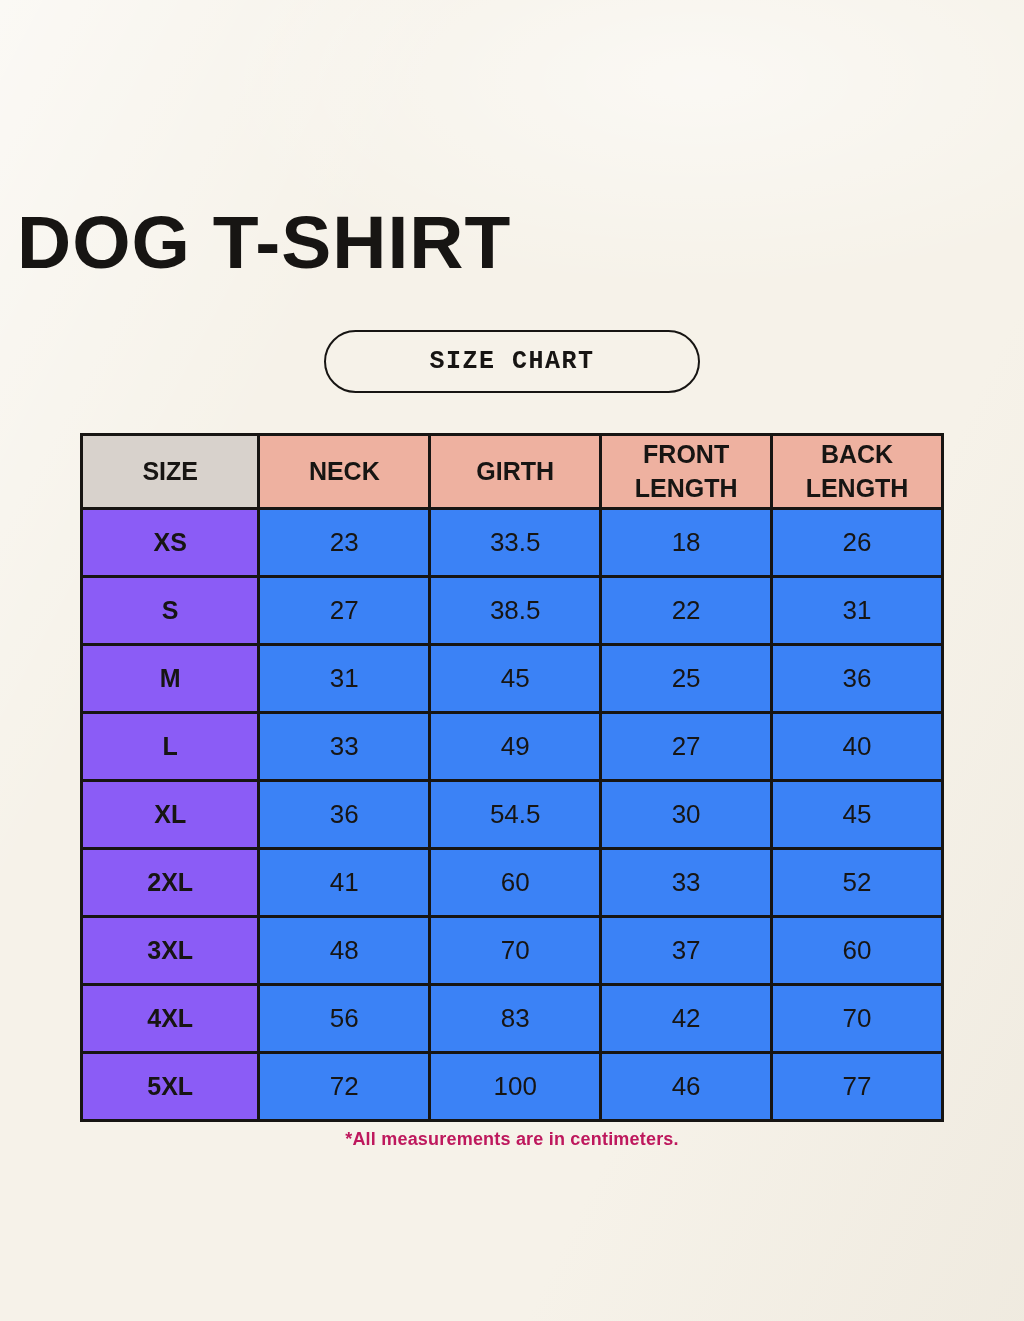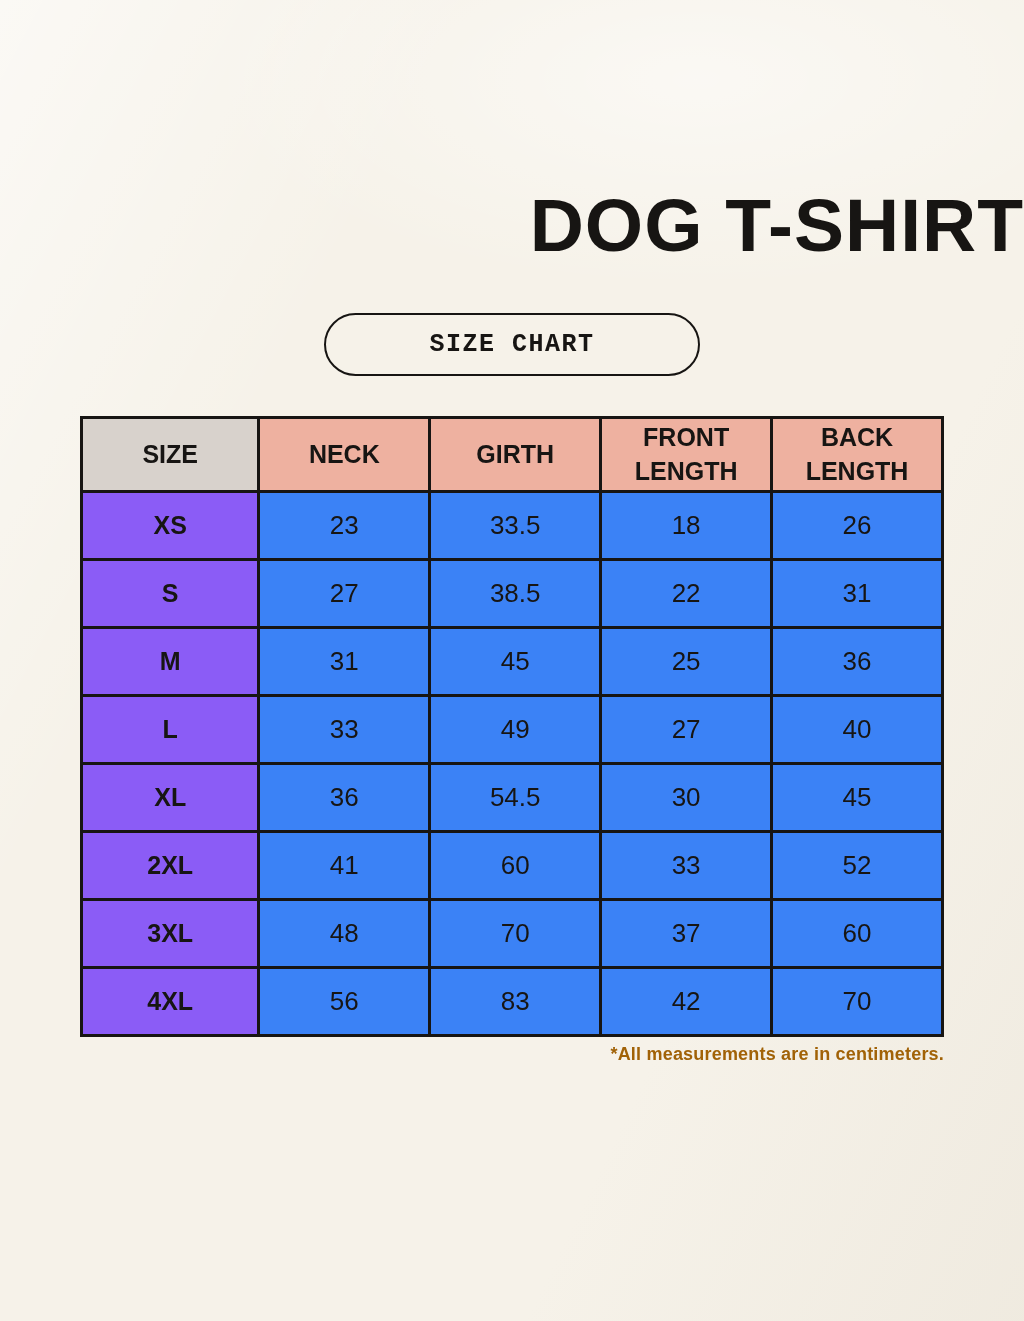--- a/index.html
+++ b/index.html
@@ -20,23 +20,23 @@
     position: absolute; inset: 0;
     background:
       linear-gradient(118deg, rgba(255,255,255,0.55) 0%, rgba(255,255,255,0) 28%),
       linear-gradient(296deg, rgba(227,220,206,0.35) 0%, rgba(227,220,206,0) 30%),
       radial-gradient(ellipse 700px 300px at 68% 6%, rgba(255,255,255,0.5), rgba(255,255,255,0) 70%);
     pointer-events: none;
   }
   .content { position: relative; z-index: 1; }
 
   .page-title {
-    margin: 0;
+    margin: 17px;
     padding-top: 188px;
-    text-align: right;
+    text-align: left;
     font-size: 75px;
     font-weight: 700;
     letter-spacing: 1px;
     line-height: 1;
     color: #171513;
   }
 
   .badge-wrap { text-align: center; margin-top: 50px; }
   .size-chart-badge {
     display: inline-block;
@@ -83,25 +83,25 @@
   }
   .size-table tbody td {
     background: #3b82f6;
     font-size: 26px;
     font-weight: 400;
   }
 
   .footnote {
     width: 864px;
     margin: 7px auto 0;
-    text-align: right;
+    text-align: center;
     font-size: 18px;
     font-weight: 700;
     letter-spacing: 0.2px;
-    color: #a16207;
+    color: #be185d;
   }
 </style>
 </head>
 <body>
 
 <div class="content">
 
   <h1 class="page-title">DOG T-SHIRT</h1>
 
   <div class="badge-wrap">
@@ -175,18 +175,25 @@
         <td>37</td>
         <td>60</td>
       </tr>
       <tr>
         <th>4XL</th>
         <td>56</td>
         <td>83</td>
         <td>42</td>
         <td>70</td>
       </tr>
+      <tr>
+        <th>5XL</th>
+        <td>72</td>
+        <td>100</td>
+        <td>46</td>
+        <td>77</td>
+      </tr>
     </tbody>
   </table>
 
   <div class="footnote">*All measurements are in centimeters.</div>
 
 </div>
 
 </body></html>

